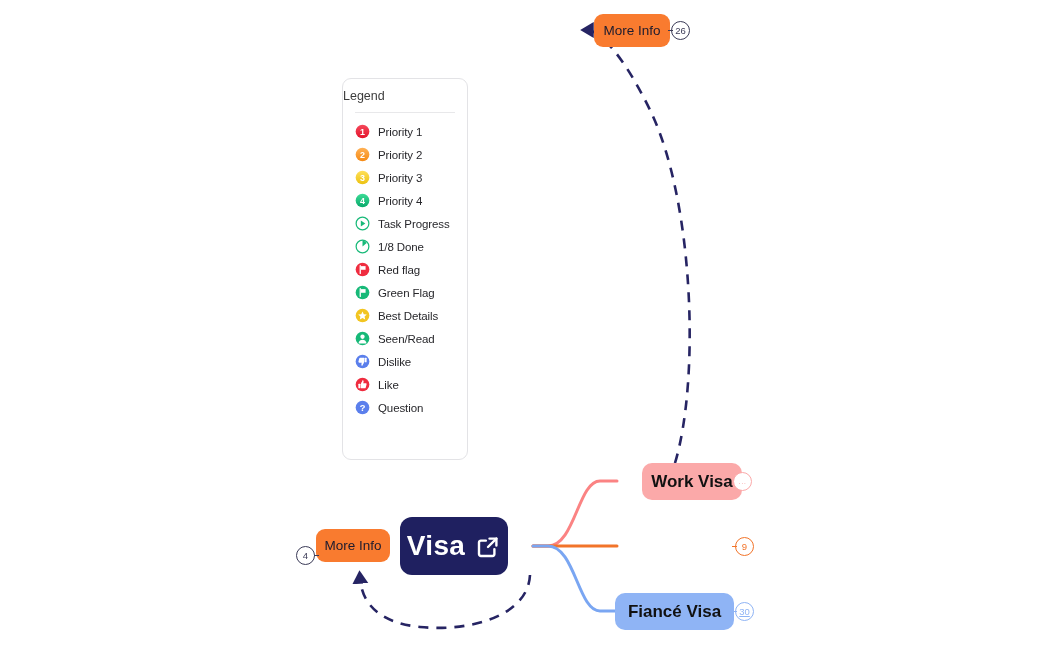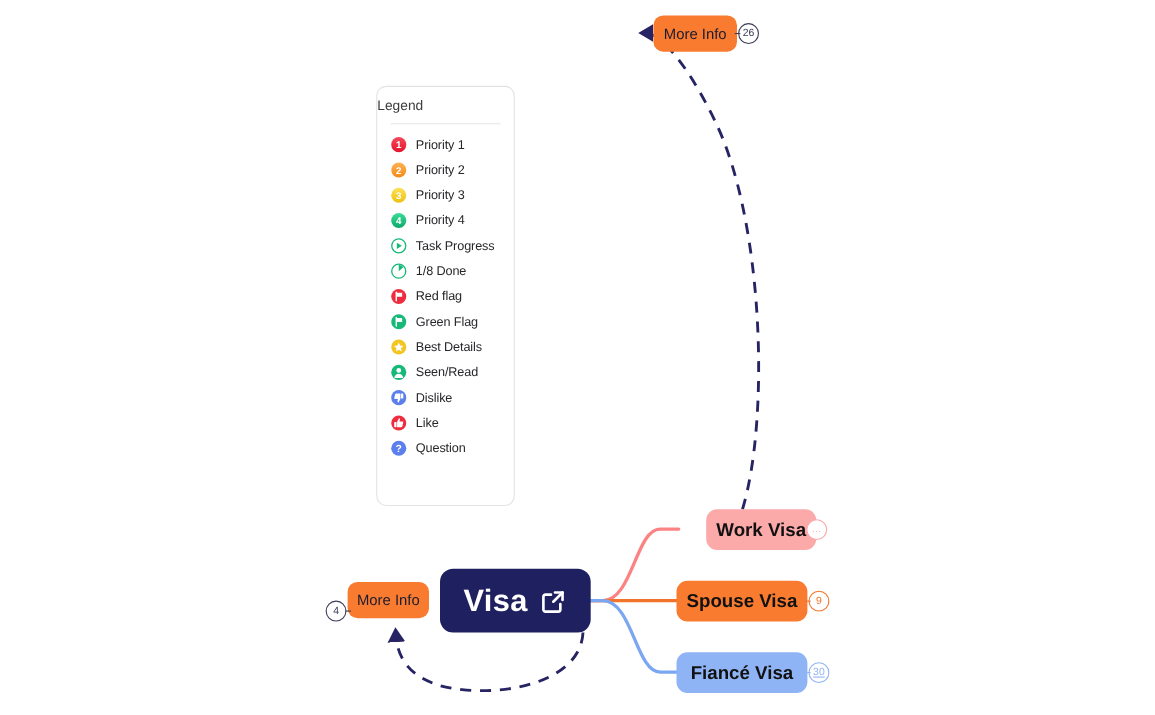--- a/index.html
+++ b/index.html
@@ -309,21 +309,21 @@
   </div>
 
   <div class="node node-moreinfo" style="left:594px; top:14px; width:76px; height:33px;">
     <span>More Info</span>
   </div>
   <div class="badge" style="left:671px; top:21px; color:#3b3b57;">
     <span>26</span>
   </div>
   <div class="badge-stem" style="left:668px; top:30px; width:5px; color:#3b3b57;"></div>
 
-  <div class="node node-central" style="left:400px; top:517px; width:137px; height:58px;">
+  <div class="node node-central" style="left:400px; top:517px; width:108px; height:58px;">
     <span>Visa</span>
     <span class="ext-link-icon">
       <svg width="24" height="24" viewBox="0 0 24 24" fill="none">
         <path d="M13.5 3.6 H20.4 V10.5" stroke="#ffffff" stroke-width="2.4" stroke-linecap="round" stroke-linejoin="round"></path>
         <path d="M20.4 3.6 L12 12" stroke="#ffffff" stroke-width="2.4" stroke-linecap="round"></path>
         <path d="M18.4 14.1 V19.1 A1.9 1.9 0 0 1 16.5 21 H4.9 A1.9 1.9 0 0 1 3 19.1 V7.5 A1.9 1.9 0 0 1 4.9 5.6 H9.9" stroke="#ffffff" stroke-width="2.4" stroke-linecap="round" stroke-linejoin="round"></path>
       </svg>
     </span>
   </div>
 
@@ -335,23 +335,20 @@
   </div>
   <div class="badge-stem" style="left:314px; top:555px; width:5px; color:#3b3b57;"></div>
 
   <div class="node node-branch" style="left:615px; top:463px; width:100px; height:37px; background:#fba9a9;margin-left:27px;">
     <span>Work Visa</span>
   </div>
   <div class="badge" style="left:733px; top:472px; color:#fba9a9; font-size:8px; letter-spacing:0.5px;">
     <span>...</span>
   </div>
 
-  <div class="node node-branch" style="left:615px; top:528px; width:119px; height:37px; background:#f97b2f;">
-    <span>Spouse Visa</span>
-  </div>
   <div class="badge" style="left:735px; top:537px; color:#f2742a;">
     <span>9</span>
   </div>
   <div class="badge-stem" style="left:732px; top:546px; width:5px; color:#f2742a;"></div>
 
   <div class="node node-branch" style="left:615px; top:593px; width:119px; height:37px; background:#8fb4f5;">
     <span>Fiancé Visa</span>
   </div>
   <div class="badge" style="left:735px; top:602px; color:#8fb4f5;text-decoration:underline;">
     <span>30</span>

